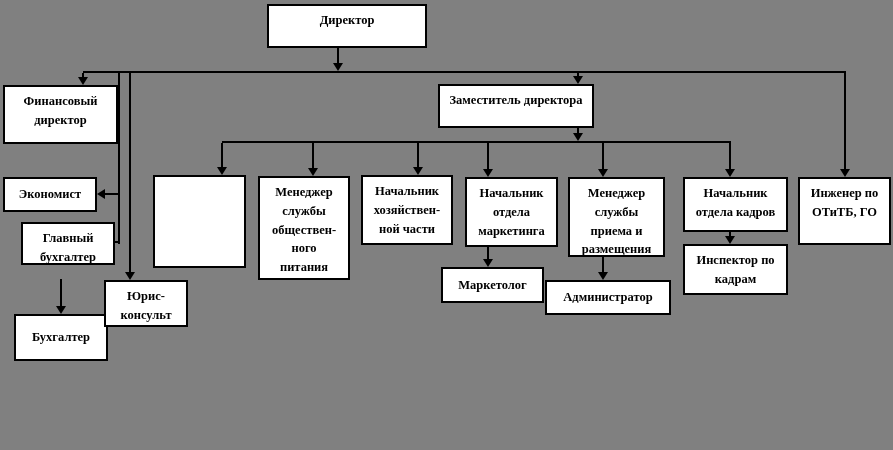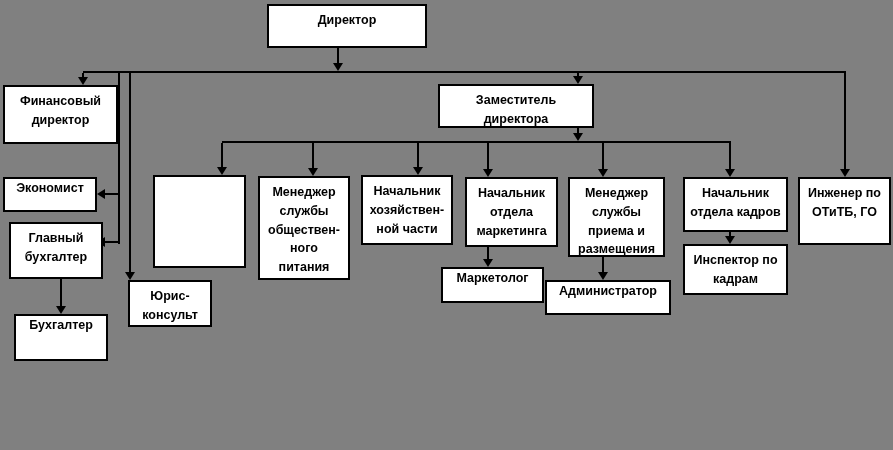--- a/index.html
+++ b/index.html
@@ -1,36 +1,36 @@
 <!DOCTYPE html>
 <html style="--bg: #808080; --boxfill: #ffffff; --line: #000000; --text: #000000;"><head>
 <meta charset="utf-8">
 <style>
   html,body{margin:0;padding:0;}
   #stage{
     position:relative;
     width:893px;height:450px;
     background:var(--bg,#808080);
     overflow:hidden;
-    font-family:Liberation Sans, sans-serif;
+    font-family:Liberation Serif, serif;
   }
   .box{
     position:absolute;
     background:var(--boxfill,#ffffff);
     border:2px solid var(--line,#000000);
     box-sizing:border-box;
     text-align:center;
     font-weight:bold;
     font-size:12.5px;
     line-height:1.5;
     color:var(--text,#000000);
     padding:5px 2px 0 2px;
   }
   .box.vcenter{
-    display:flex;align-items:flex-start;justify-content:center;
+    display:flex;align-items:center;justify-content:center;
     padding:0 2px;
   }
   .box-label{white-space:pre-line;}
   .hline,.vline{position:absolute;background:var(--line,#000000);}
   .ah-down{
     position:absolute;width:0;height:0;
     border-left:5px solid transparent;
     border-right:5px solid transparent;
     border-top:8px solid var(--line,#000000);
   }
@@ -108,28 +108,28 @@
   <div class="box" style="left:3px;top:85px;width:115px;height:59px">
     <span class="box-label">Финансовый
 директор</span>
   </div>
   <div class="box" style="left:438px;top:84px;width:156px;height:44px">
     <span class="box-label">Заместитель директора</span>
   </div>
   <div class="box vcenter" style="left:3px;top:177px;width:94px;height:35px">
     <span class="box-label">Экономист</span>
   </div>
-  <div class="box" style="left:9px;top:222px;width:94px;height:57px">
+  <div class="box" style="left:21px;top:222px;width:94px;height:43px">
     <span class="box-label">Главный
 бухгалтер</span>
   </div>
   <div class="box vcenter" style="left:14px;top:314px;width:94px;height:47px">
     <span class="box-label">Бухгалтер</span>
   </div>
-  <div class="box" style="left:128px;top:280px;width:84px;height:47px">
+  <div class="box" style="left:104px;top:280px;width:84px;height:47px">
     <span class="box-label">Юрис-
 консульт</span>
   </div>
   <div class="box" style="left:153px;top:175px;width:93px;height:93px">
     <span class="box-label"></span>
   </div>
   <div class="box" style="left:258px;top:176px;width:92px;height:104px">
     <span class="box-label">Менеджер
 службы
 обществен-

